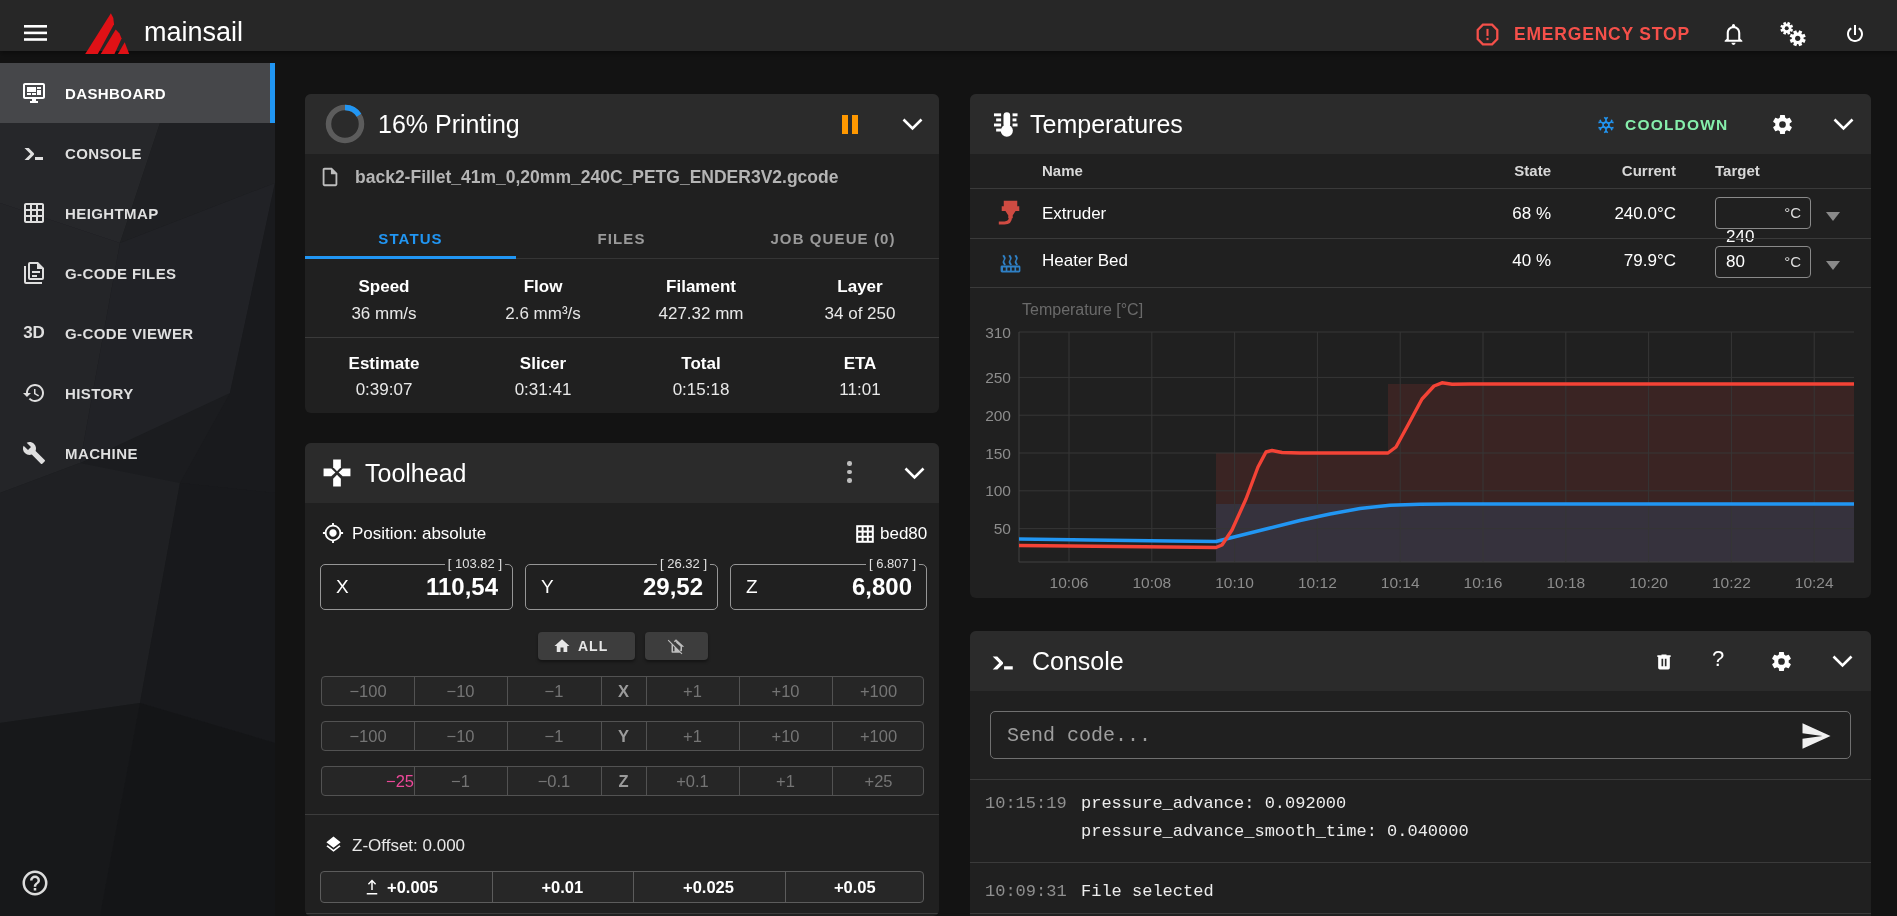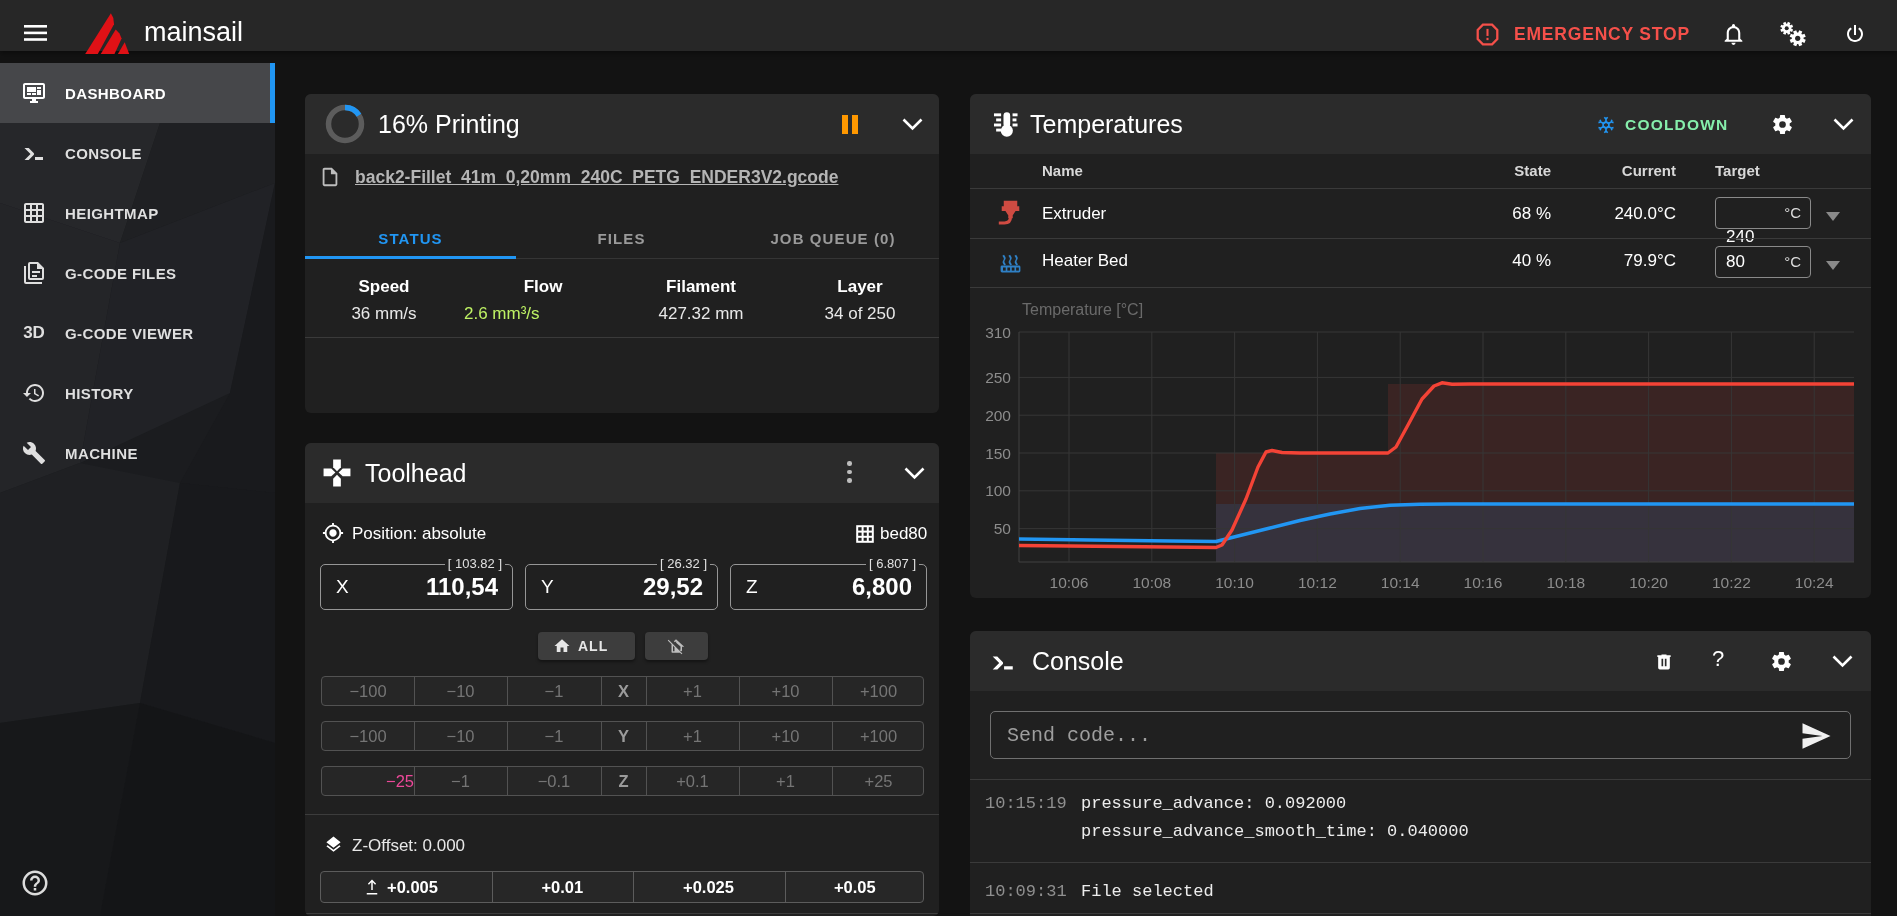--- a/index.html
+++ b/index.html
@@ -150,40 +150,50 @@
       <div class="abs" style="left:10px;width:5.5px;height:19px;background:#ff9800;"></div>
     </div>
     <svg class="abs" style="left:597px;top:24px;" width="21" height="13" viewBox="0 0 21 13">
         <path fill="none" stroke="#fff" stroke-width="2.6" d="M1.5 1.5 L10.5 10.5 L19.5 1.5"></path>
       </svg>
   </div>
 
   <svg class="abs" style="left:14px;top:72px;" width="22" height="22" viewBox="0 0 24 24">
       <path fill="#bdbdbd" d="M14 2H6c-1.1 0-2 .9-2 2v16c0 1.1.9 2 2 2h12c1.1 0 2-.9 2-2V8l-6-6m4 18H6V4h7v5h5v11Z"></path>
     </svg>
-  <div class="abs" style="left:50px;top:73px;font-size:17.5px;font-weight:bold;color:#b5b5b5;text-decoration:underline;">back2-Fillet_41m_0,20mm_240C_PETG_ENDER3V2.gcode</div>
+  <div class="abs" style="left:50px;top:73px;font-size:17.5px;font-weight:bold;color:#b5b5b5;">back2-Fillet_41m_0,20mm_240C_PETG_ENDER3V2.gcode</div>
 
   <div class="abs" style="left:0px;top:112px;width:634px;height:53px;border-bottom:1px solid #353535;">
     <div class="abs" style="left:0;width:211px;text-align:center;top:24px;font-size:15px;font-weight:bold;letter-spacing:1.1px;color:#2196f3;">STATUS</div>
     <div class="abs" style="left:211px;width:211px;text-align:center;top:24px;font-size:15px;font-weight:bold;letter-spacing:1.1px;color:#9a9a9a;">FILES</div>
     <div class="abs" style="left:422px;width:212px;text-align:center;top:24px;font-size:15px;font-weight:bold;letter-spacing:1.1px;color:#9a9a9a;">JOB QUEUE (0)</div>
     <div class="abs" style="left:0;bottom:-1px;width:211px;height:3px;background:#2196f3;"></div>
   </div>
 
   <div class="abs" style="left:0;top:166px;width:634px;height:77px;">
     <div class="abs" style="left:0px;width:158px;top:17px;text-align:center;font-size:17px;font-weight:bold;color:#fff;">Speed</div>
     <div class="abs" style="left:159px;width:158px;top:17px;text-align:center;font-size:17px;font-weight:bold;color:#fff;">Flow</div>
     <div class="abs" style="left:317px;width:158px;top:17px;text-align:center;font-size:17px;font-weight:bold;color:#fff;">Filament</div>
     <div class="abs" style="left:476px;width:158px;top:17px;text-align:center;font-size:17px;font-weight:bold;color:#fff;">Layer</div>
     <div class="abs" style="left:0px;width:158px;top:44px;text-align:center;font-size:17px;color:#e8e8e8;">36 mm/s</div>
-    <div class="abs" style="left:159px;width:158px;top:44px;text-align:left;font-size:17px;color:#bef264;">2.6 mm³/s</div>
+    <div class="abs" style="left:159px;width:158px;top:44px;text-align:center;font-size:17px;color:#e5e5e5;">2.6 mm³/s</div>
     <div class="abs" style="left:317px;width:158px;top:44px;text-align:center;font-size:17px;color:#e8e8e8;">427.32 mm</div>
     <div class="abs" style="left:476px;width:158px;top:44px;text-align:center;font-size:17px;color:#e8e8e8;">34 of 250</div>
   </div>
   <div class="abs" style="left:0;top:243px;width:634px;height:1px;background:#3a3a3a;"></div>
+  <div class="abs" style="left:0;top:244px;width:634px;height:75px;">
+    <div class="abs" style="left:0px;width:158px;top:16px;text-align:center;font-size:17px;font-weight:bold;color:#fff;">Estimate</div>
+    <div class="abs" style="left:159px;width:158px;top:16px;text-align:center;font-size:17px;font-weight:bold;color:#fff;">Slicer</div>
+    <div class="abs" style="left:317px;width:158px;top:16px;text-align:center;font-size:17px;font-weight:bold;color:#fff;">Total</div>
+    <div class="abs" style="left:476px;width:158px;top:16px;text-align:center;font-size:17px;font-weight:bold;color:#fff;">ETA</div>
+    <div class="abs" style="left:0px;width:158px;top:42px;text-align:center;font-size:17px;color:#e8e8e8;">0:39:07</div>
+    <div class="abs" style="left:159px;width:158px;top:42px;text-align:center;font-size:17px;color:#e8e8e8;">0:31:41</div>
+    <div class="abs" style="left:317px;width:158px;top:42px;text-align:center;font-size:17px;color:#e8e8e8;">0:15:18</div>
+    <div class="abs" style="left:476px;width:158px;top:42px;text-align:center;font-size:17px;color:#e8e8e8;">11:01</div>
+  </div>
 </div>
 
 <div class="card" id="card-toolhead" style="left:305px;top:443px;width:634px;height:473px;">
   <div class="cardhead">
     <svg class="abs" style="left:18px;top:15px;" width="28" height="30" viewBox="0 0 24 24">
         <g fill="#fff">
           <path d="M8.7,0.5 h6.6 v6.6 l-3.3,3.5 l-3.3,-3.5 z"></path>
           <path d="M8.7,23.5 h6.6 v-6.6 l-3.3,-3.5 l-3.3,3.5 z"></path>
           <path d="M0.5,8.2 v6.6 h6.6 l3.5,-3.3 l-3.5,-3.3 z"></path>
           <path d="M23.5,8.2 v6.6 h-6.6 l-3.5,-3.3 l3.5,-3.3 z"></path>

